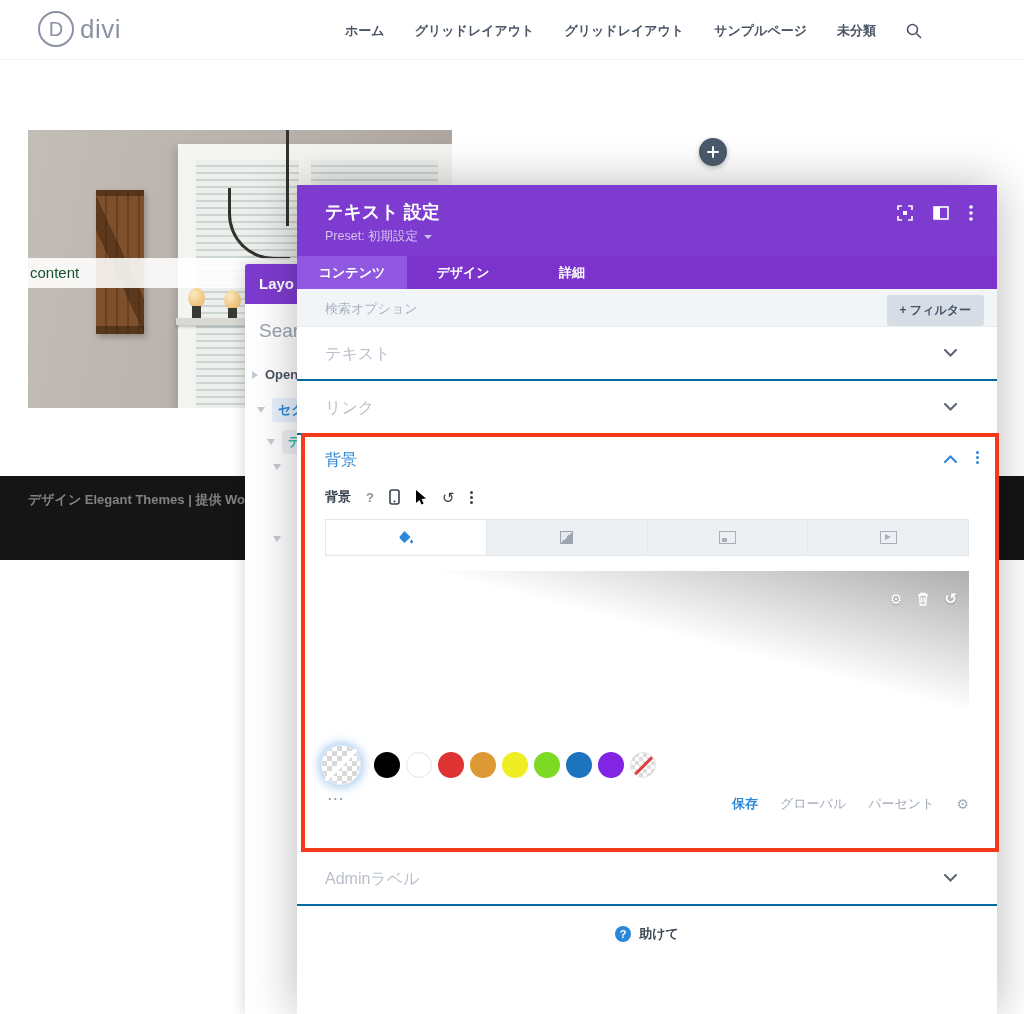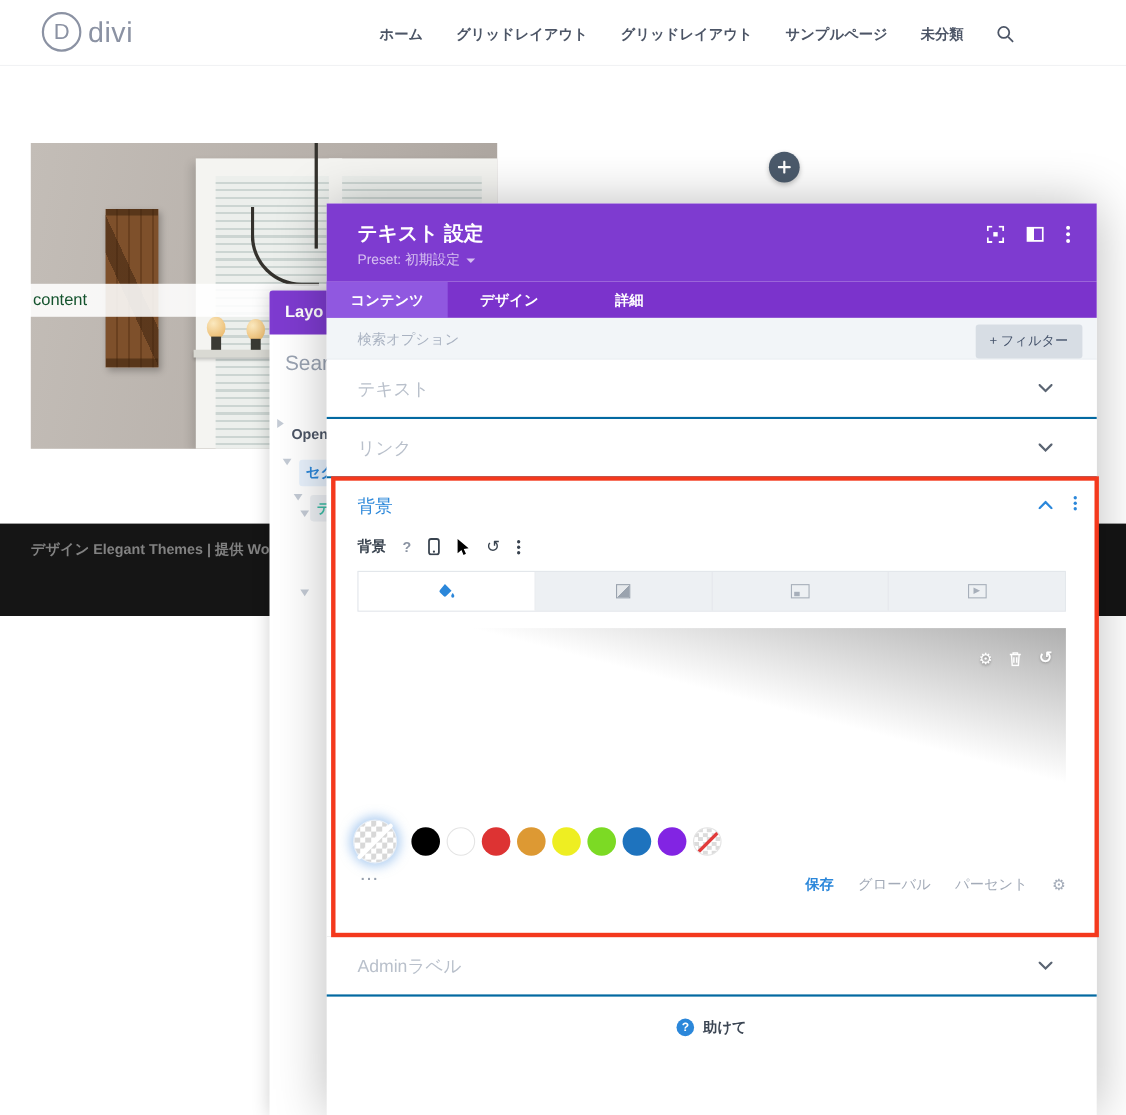--- a/index.html
+++ b/index.html
@@ -69,21 +69,21 @@
   .tree-row { position:absolute; display:flex; align-items:center; gap:7px; }
   .tr1 { left:7px;  top:103px; }
   .tr2 { left:12px; top:134px; }
   .tr3 { left:22px; top:166px; }
   .tr4 { left:28px; top:200px; }
   .tr5 { left:28px; top:272px; }
   .caret-right { width:0; height:0; border-left:6px solid #c4cbd5;
     border-top:4px solid transparent; border-bottom:4px solid transparent; }
   .caret-down { width:0; height:0; border-top:6px solid #c4cbd5;
     border-left:4px solid transparent; border-right:4px solid transparent; }
-  .tree-label { font-size:13px; font-weight:700; color:#4c5566; white-space:nowrap;margin-top:20px; }
+  .tree-label { font-size:13px; font-weight:700; color:#4c5566; white-space:nowrap; }
   .tree-label.blue { color:#2b87da; background:#e8f2fd; padding:3px 6px; border-radius:3px; }
   .tree-label.teal { color:#3dbfa8; background:#eef1f5; padding:3px 6px; border-radius:3px; }
 
   
   .modal { position:absolute; left:297px; top:185px; width:700px; height:829px;
     background:#fff; z-index:10; box-shadow:0 0 45px rgba(0,0,0,.28); overflow:visible; }
   .modal-header { position:absolute; left:0; top:0; width:100%; height:71px; background:#7e3bd0; }
   .modal-title { position:absolute; left:28px; top:15px; font-size:18px; font-weight:700; color:#fff; }
   .modal-preset { position:absolute; left:28px; top:43px; font-size:12.5px;
     color:rgba(255,255,255,.68); display:flex; align-items:center; gap:6px; cursor:pointer; }
@@ -96,21 +96,21 @@
     background:#7b33cc; display:flex; }
   .tab { height:33px; display:flex; align-items:center; justify-content:center;
     font-size:13px; font-weight:700; color:#fff; cursor:pointer; }
   .tab.active { background:#9058e0; }
   .tab.t1 { width:110px; } .tab.t2 { width:112px; } .tab.t3 { width:106px; }
 
   .search-row { position:absolute; left:0; top:104px; width:100%; height:38px;
     background:#f2f5f8; border-bottom:1px solid #e9edf1; }
   .search-ph { position:absolute; left:28px; top:11px; font-size:13px; color:#a9b2c1; }
   .filter-btn { position:absolute; right:13px; top:6px; background:#d7dde4; color:#44526a;
-    font-size:12px; font-weight:400; padding:7px 13px; border-radius:3px; cursor:pointer; }
+    font-size:12px; font-weight:700; padding:7px 13px; border-radius:3px; cursor:pointer; }
 
   .acc-section { position:absolute; left:0; width:100%; height:54px; background:#fff;
     border-bottom:2px solid #0369a1; cursor:pointer; }
   .sec-text   { top:142px; } .sec-link { top:196px; } .sec-admin { top:667px; }
   .acc-title { position:absolute; left:28px; top:17px; font-size:16px; color:#b9c0cb; }
   .acc-chevron { position:absolute; right:40px; top:22px; display:flex; }
 
   
   .bg-section { position:absolute; left:0; top:250px; width:100%; height:417px;
     background:#fff; border-bottom:1px solid #efefef; }

